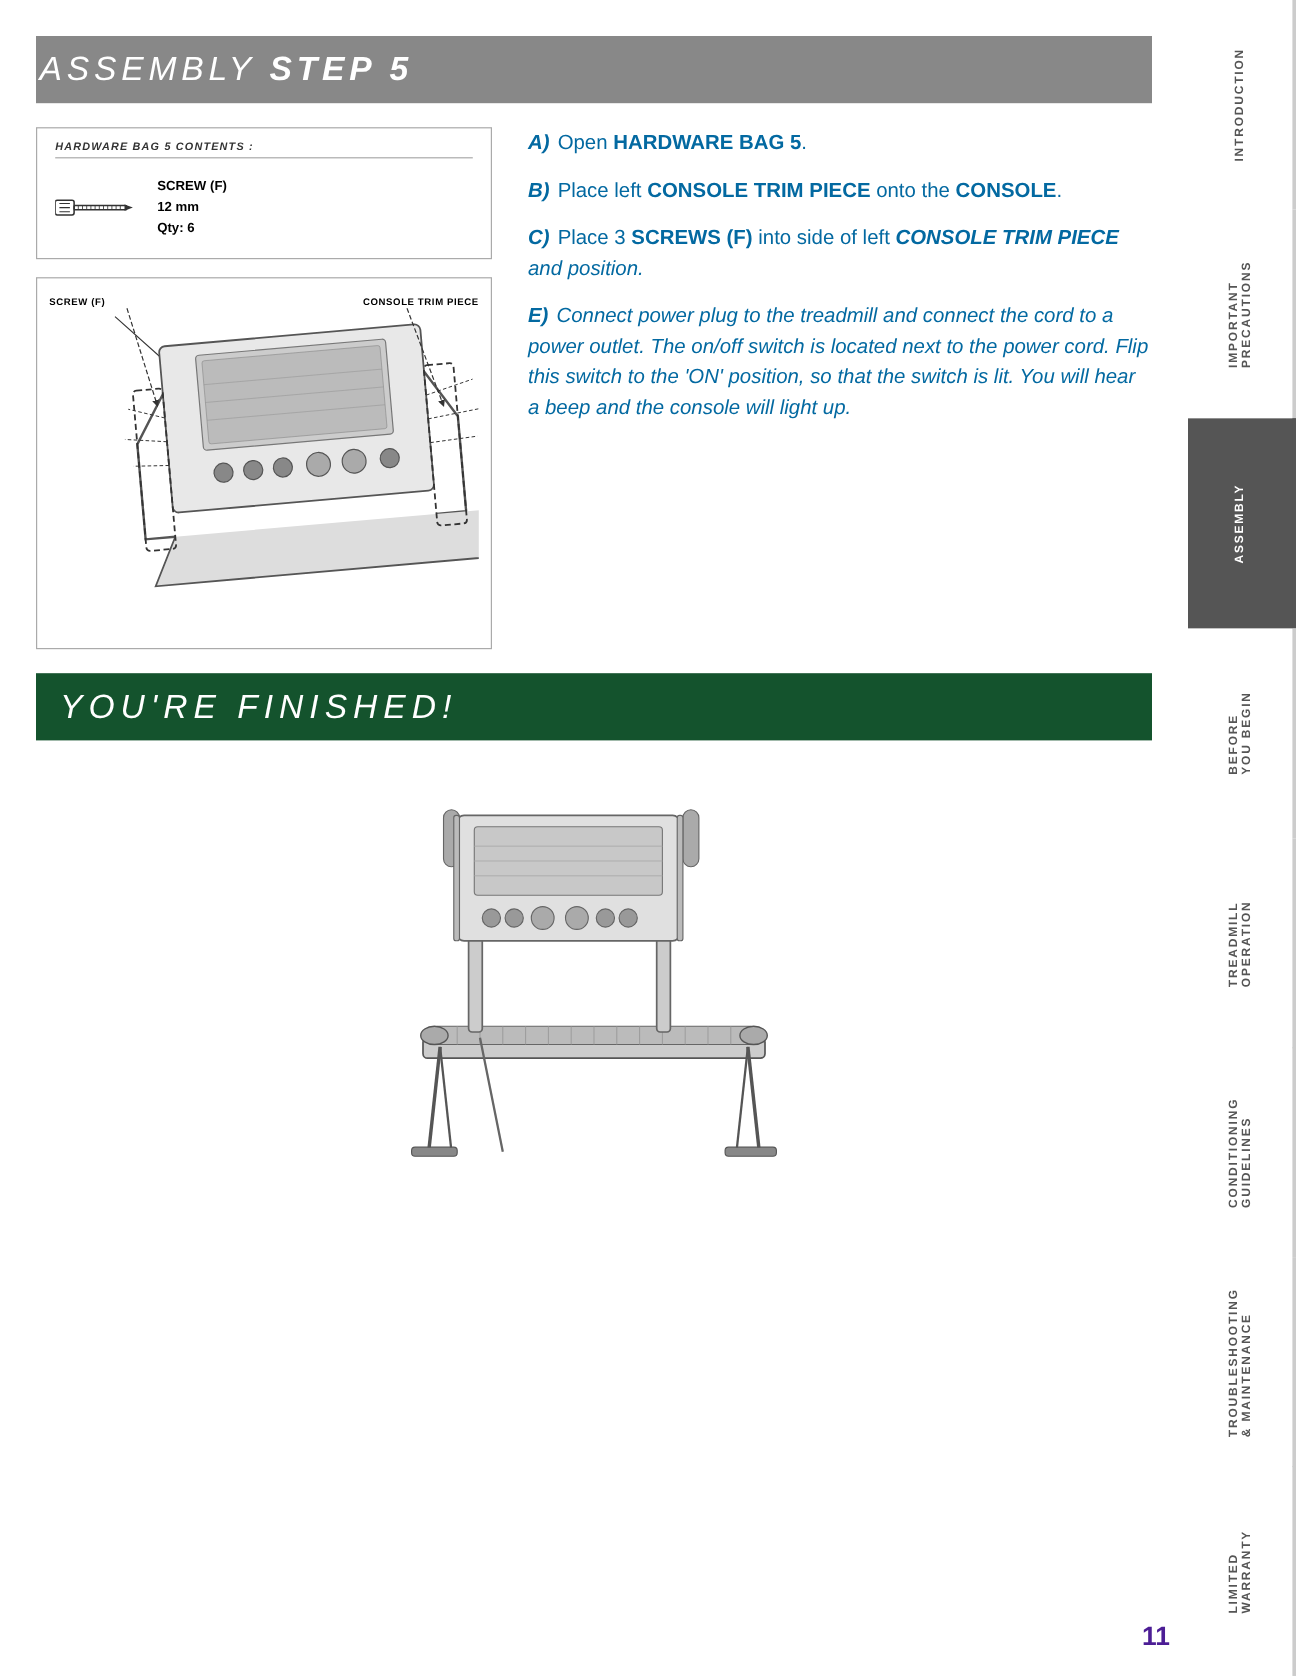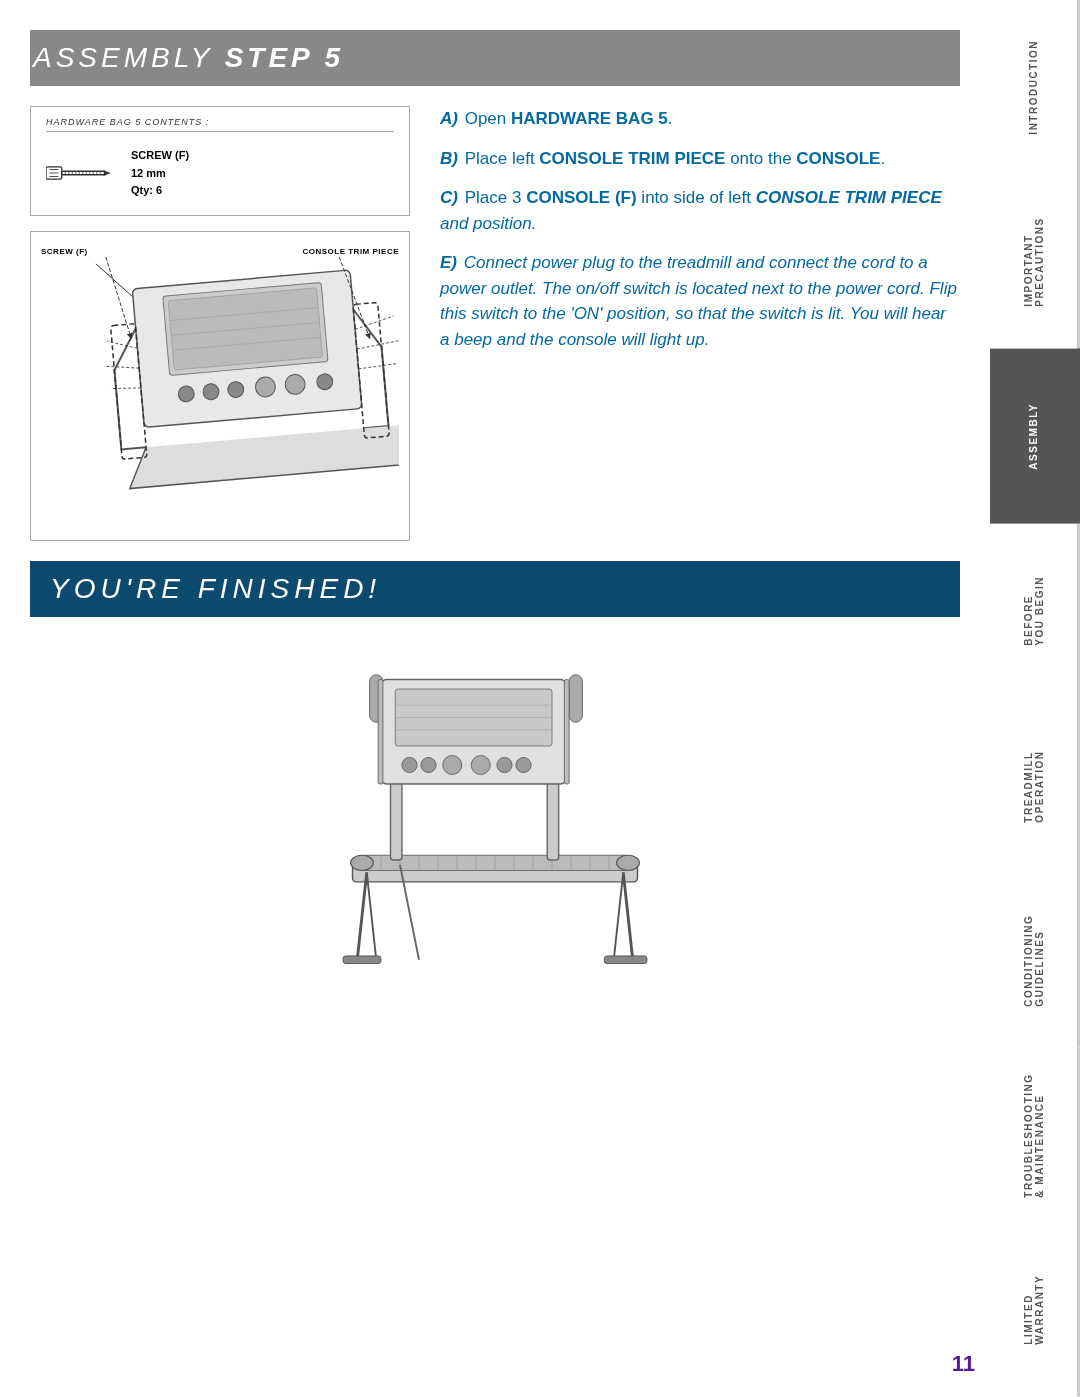--- a/index.html
+++ b/index.html
@@ -95,21 +95,21 @@
 
     
     .hardware-bag-box {
       border: 1.5px solid #aaa;
       padding: 10px 15px;
       margin-bottom: 15px;
     }
 
     .hardware-bag-label {
       font-size: 9px;
-      font-weight: normal;
+      font-weight: bold;
       letter-spacing: 1px;
       text-transform: uppercase;
       font-style: italic;
       color: #333;
       margin-bottom: 10px;
       border-bottom: 1px solid #aaa;
       padding-bottom: 4px;
     }
 
     .hardware-item {
@@ -177,21 +177,21 @@
       font-style: italic;
       margin-right: 2px;
     }
 
     .instruction-item em {
       font-style: italic;
     }
 
     
     .finished-header {
-      background: #0c4a6e;
+      background: #14532d;
       padding: 12px 20px;
       margin-top: 20px;
       margin-bottom: 20px;
     }
 
     .finished-header-text {
       font-size: 28px;
       letter-spacing: 5px;
       color: #fff;
       font-style: italic;
@@ -337,21 +337,21 @@
         <span> Open <strong>HARDWARE BAG 5</strong>.</span>
       </div>
 
       <div class="instruction-item">
         <span class="letter">B)</span>
         <span> Place left <strong>CONSOLE TRIM PIECE</strong> onto the <strong>CONSOLE</strong>.</span>
       </div>
 
       <div class="instruction-item">
         <span class="letter">C)</span>
-        <span> Place 3 <strong>CONSOLE (F)</strong> into side of left <strong><em>CONSOLE TRIM PIECE</em></strong><em> and position.</em></span>
+        <span> Place 3 <strong>SCREWS (F)</strong> into side of left <strong><em>CONSOLE TRIM PIECE</em></strong><em> and position.</em></span>
       </div>
 
 
       <div class="instruction-item">
         <span class="letter">E)</span>
         <span> <em>Connect power plug to the treadmill and connect the cord to a power outlet. The on/off switch is located next to the power cord. Flip this switch to the 'ON' position, so that the switch is lit. You will hear a beep and the console will light up.</em></span>
       </div>
 
     </div>
   </div>

